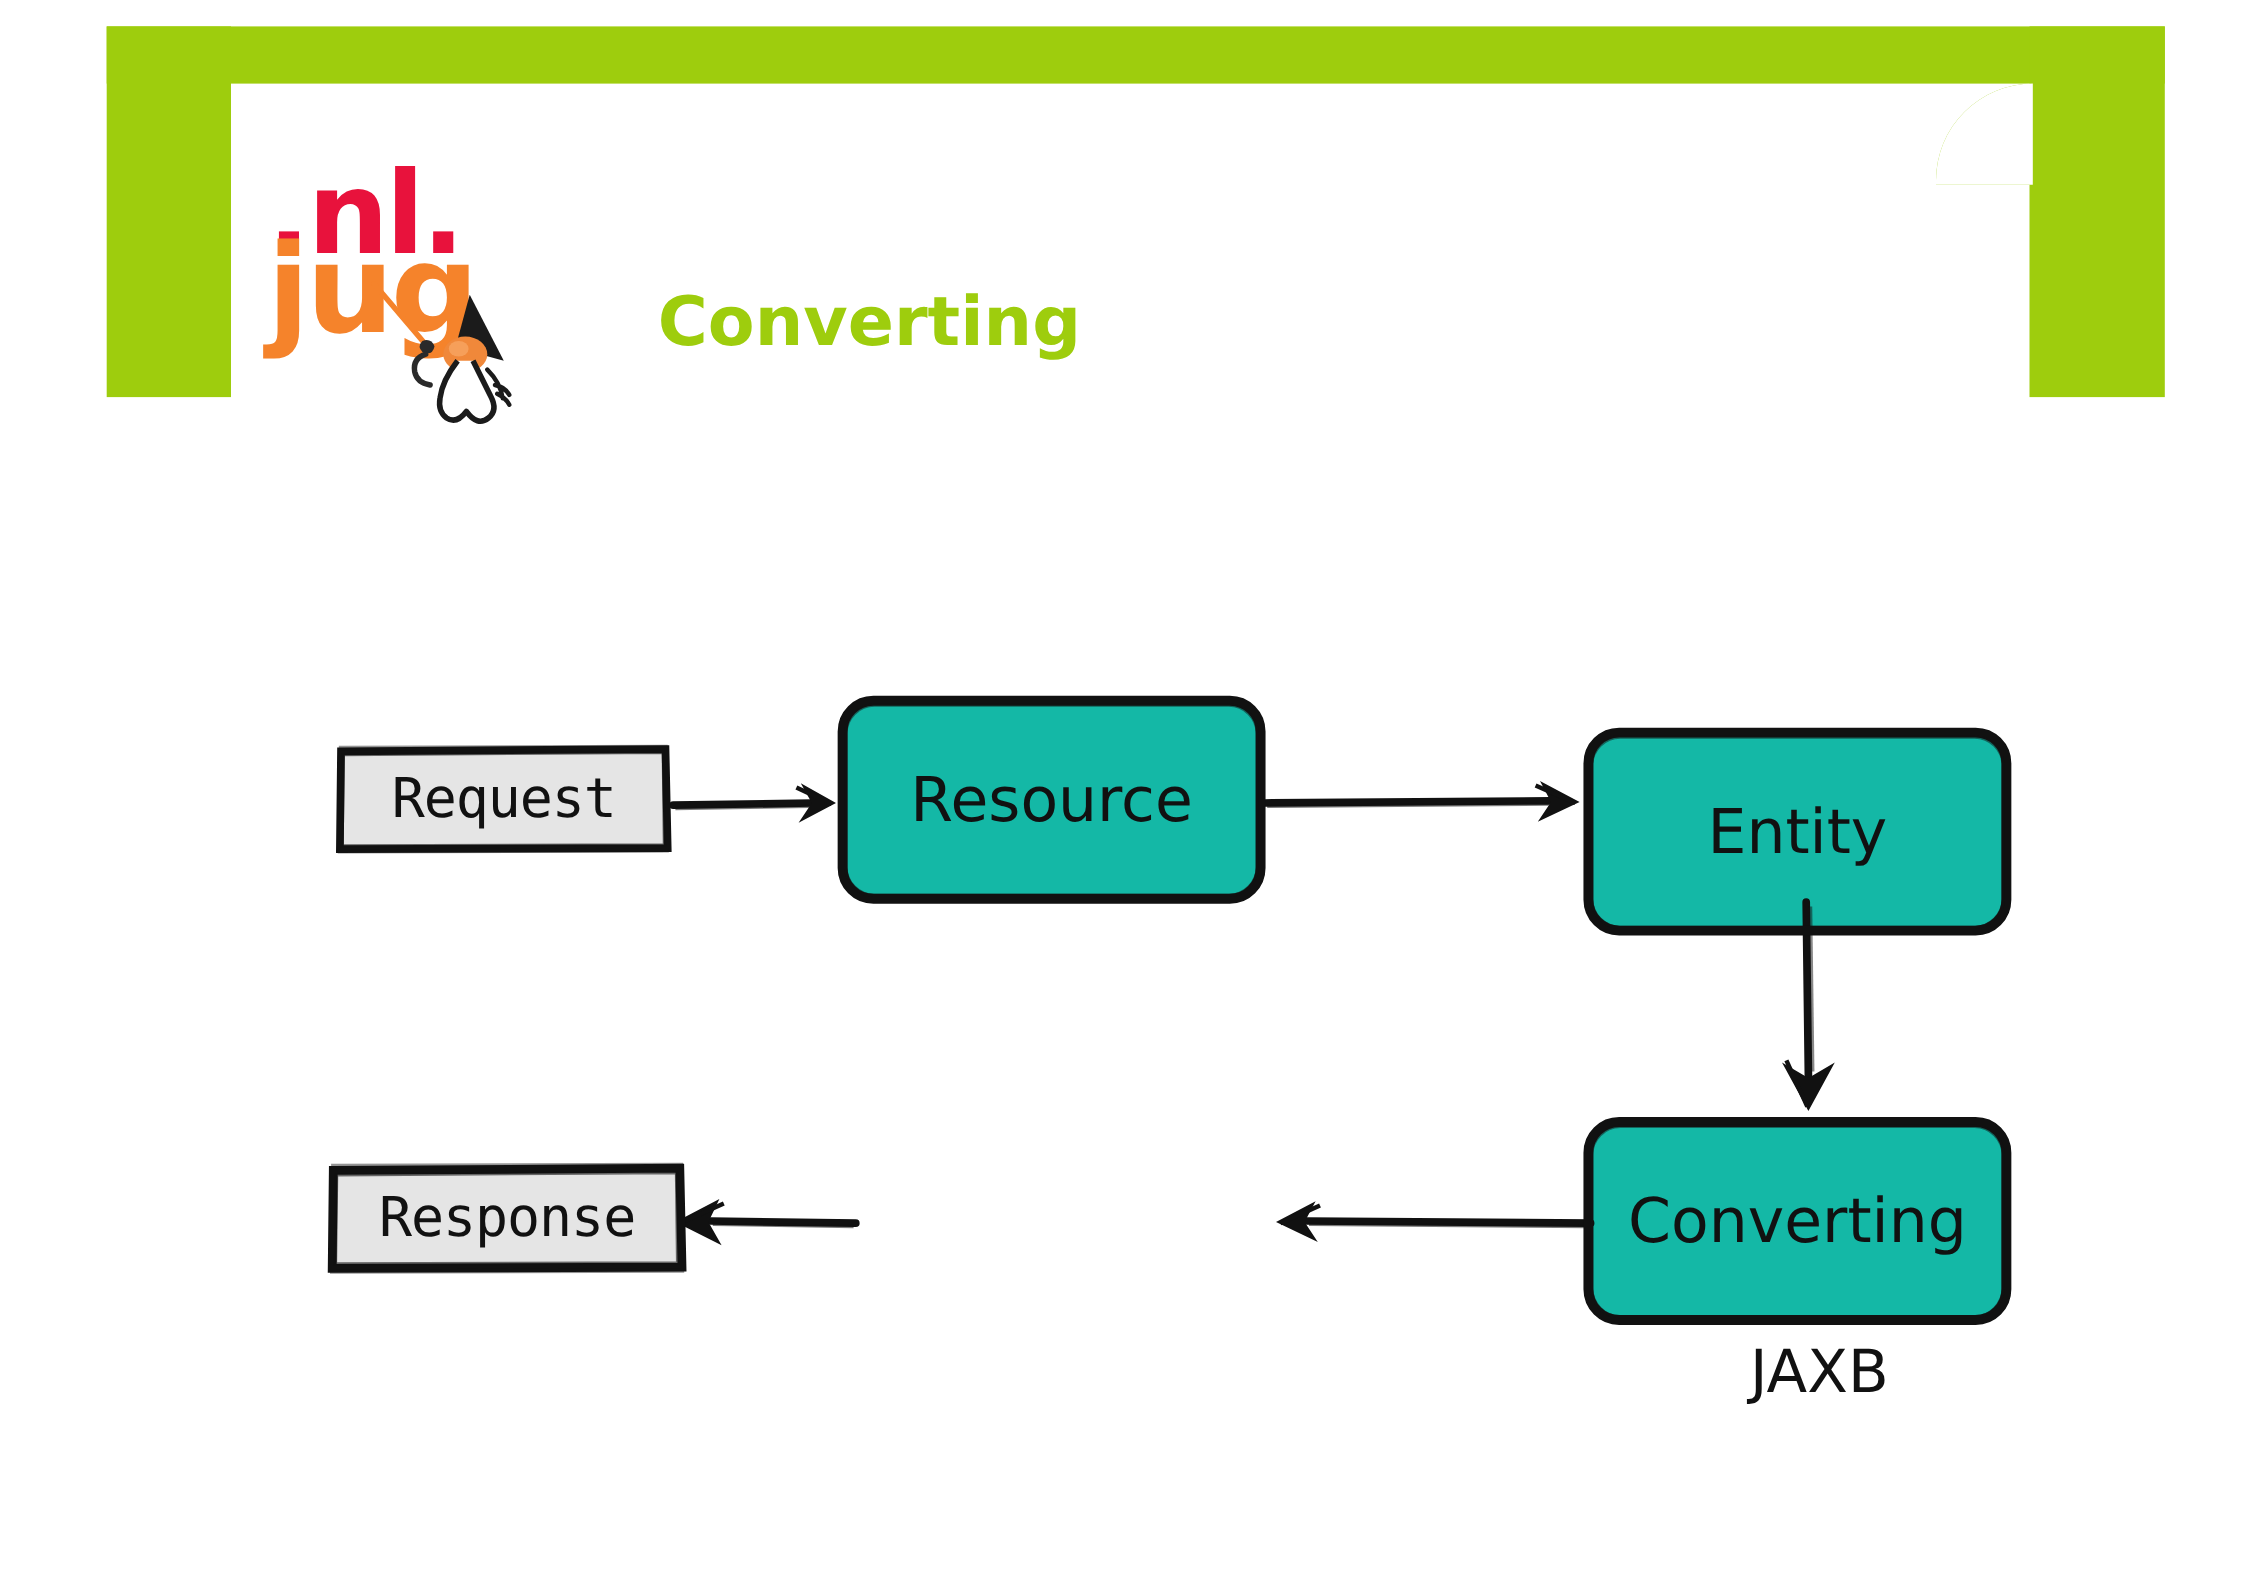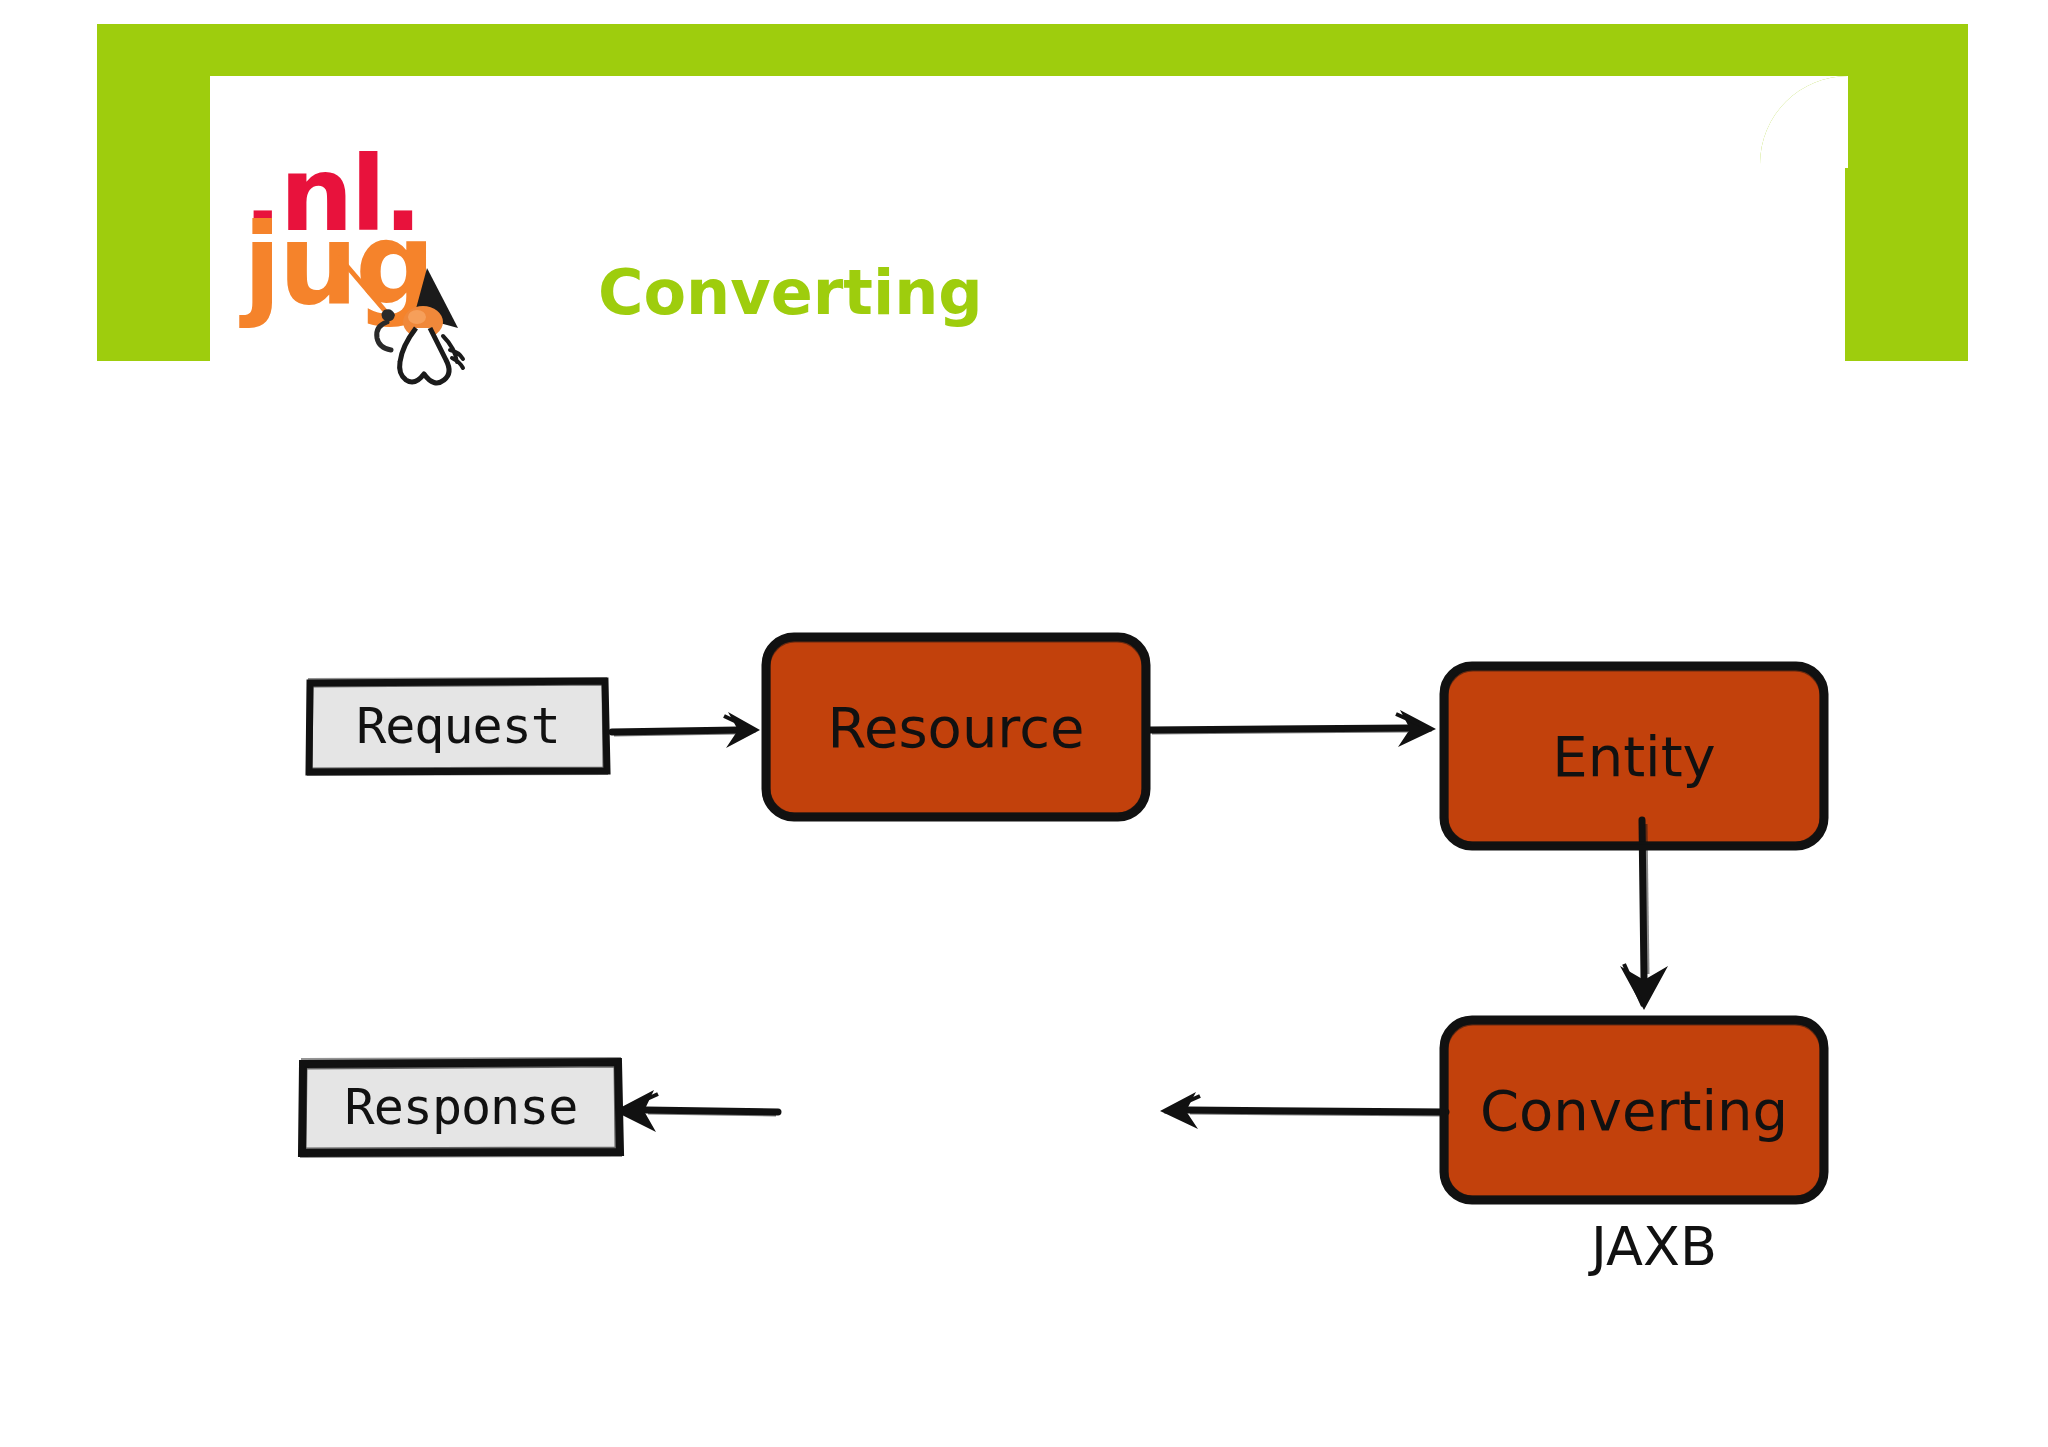--- a/index.html
+++ b/index.html
@@ -67,21 +67,21 @@
     box-sizing:border-box;
   }
   .node .node-label{
     position:relative;z-index:3;
     font-family:"DejaVu Sans","Liberation Sans",sans-serif;
     color:#111111;white-space:nowrap;
   }
 
   
   .node.green{
-    background:#c2410c;
+    background:#14b8a6;
     border-radius:26px;
   }
   .node.green .node-label{font-size:56px;}
   .sketch-border{position:absolute;left:-10px;top:-10px;width:calc(100% + 20px);height:calc(100% + 20px);z-index:2;pointer-events:none;}
 
   
   .node.plain{
     background:#e5e5e5;
   }
   .node.plain .node-label{

